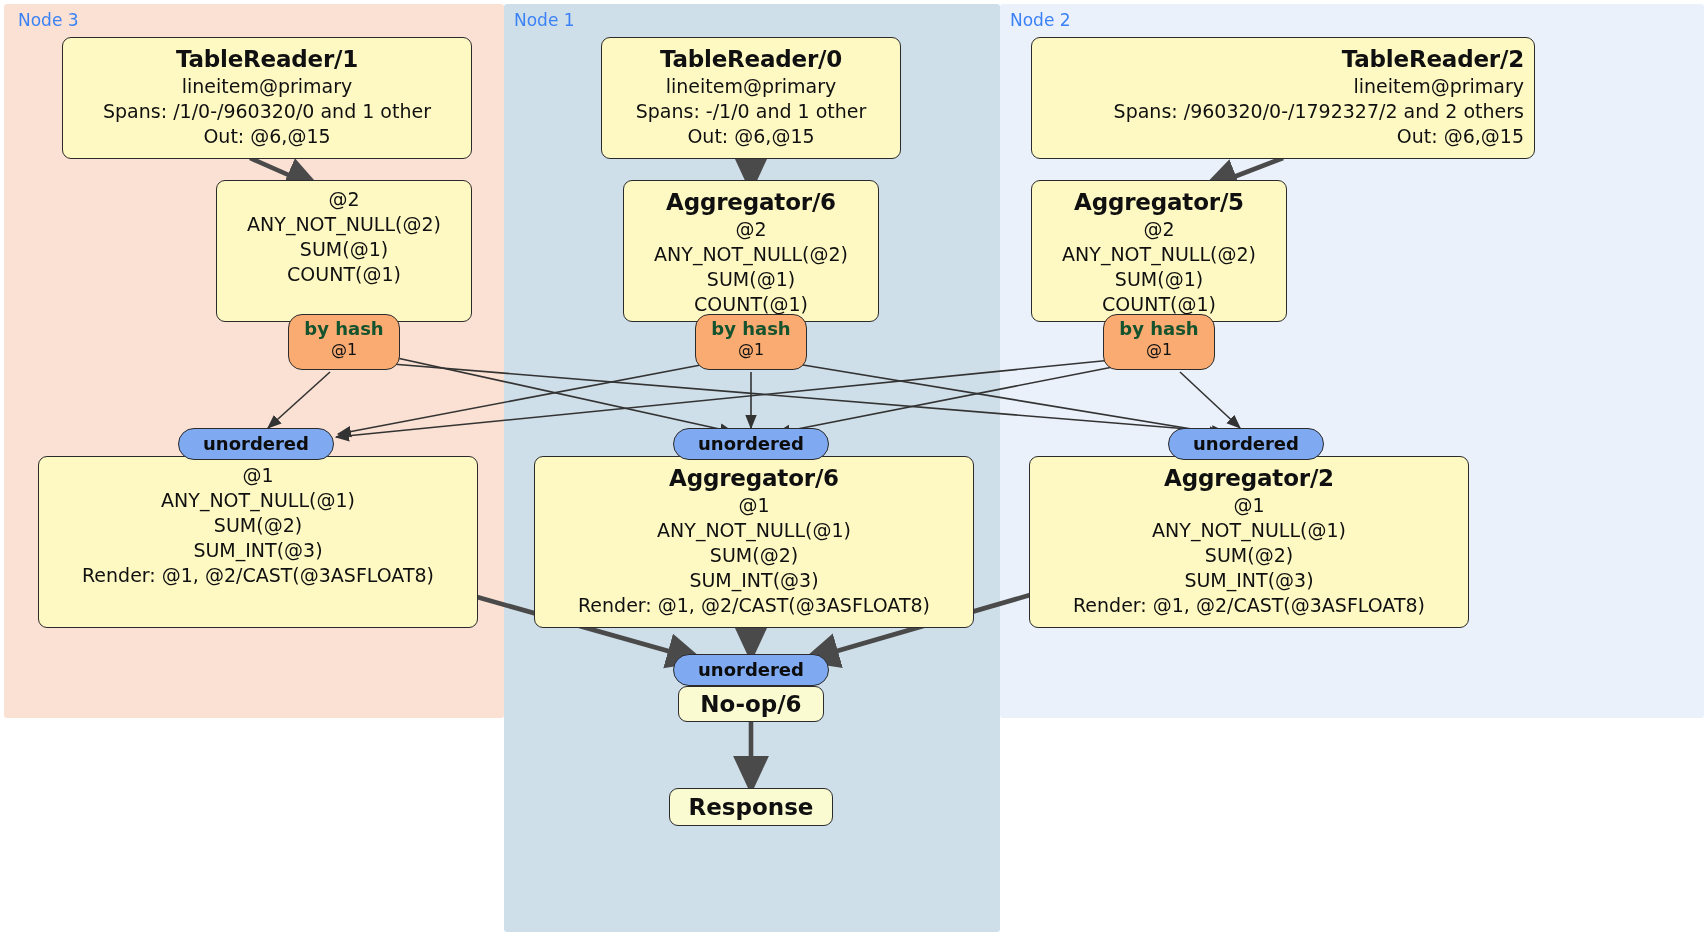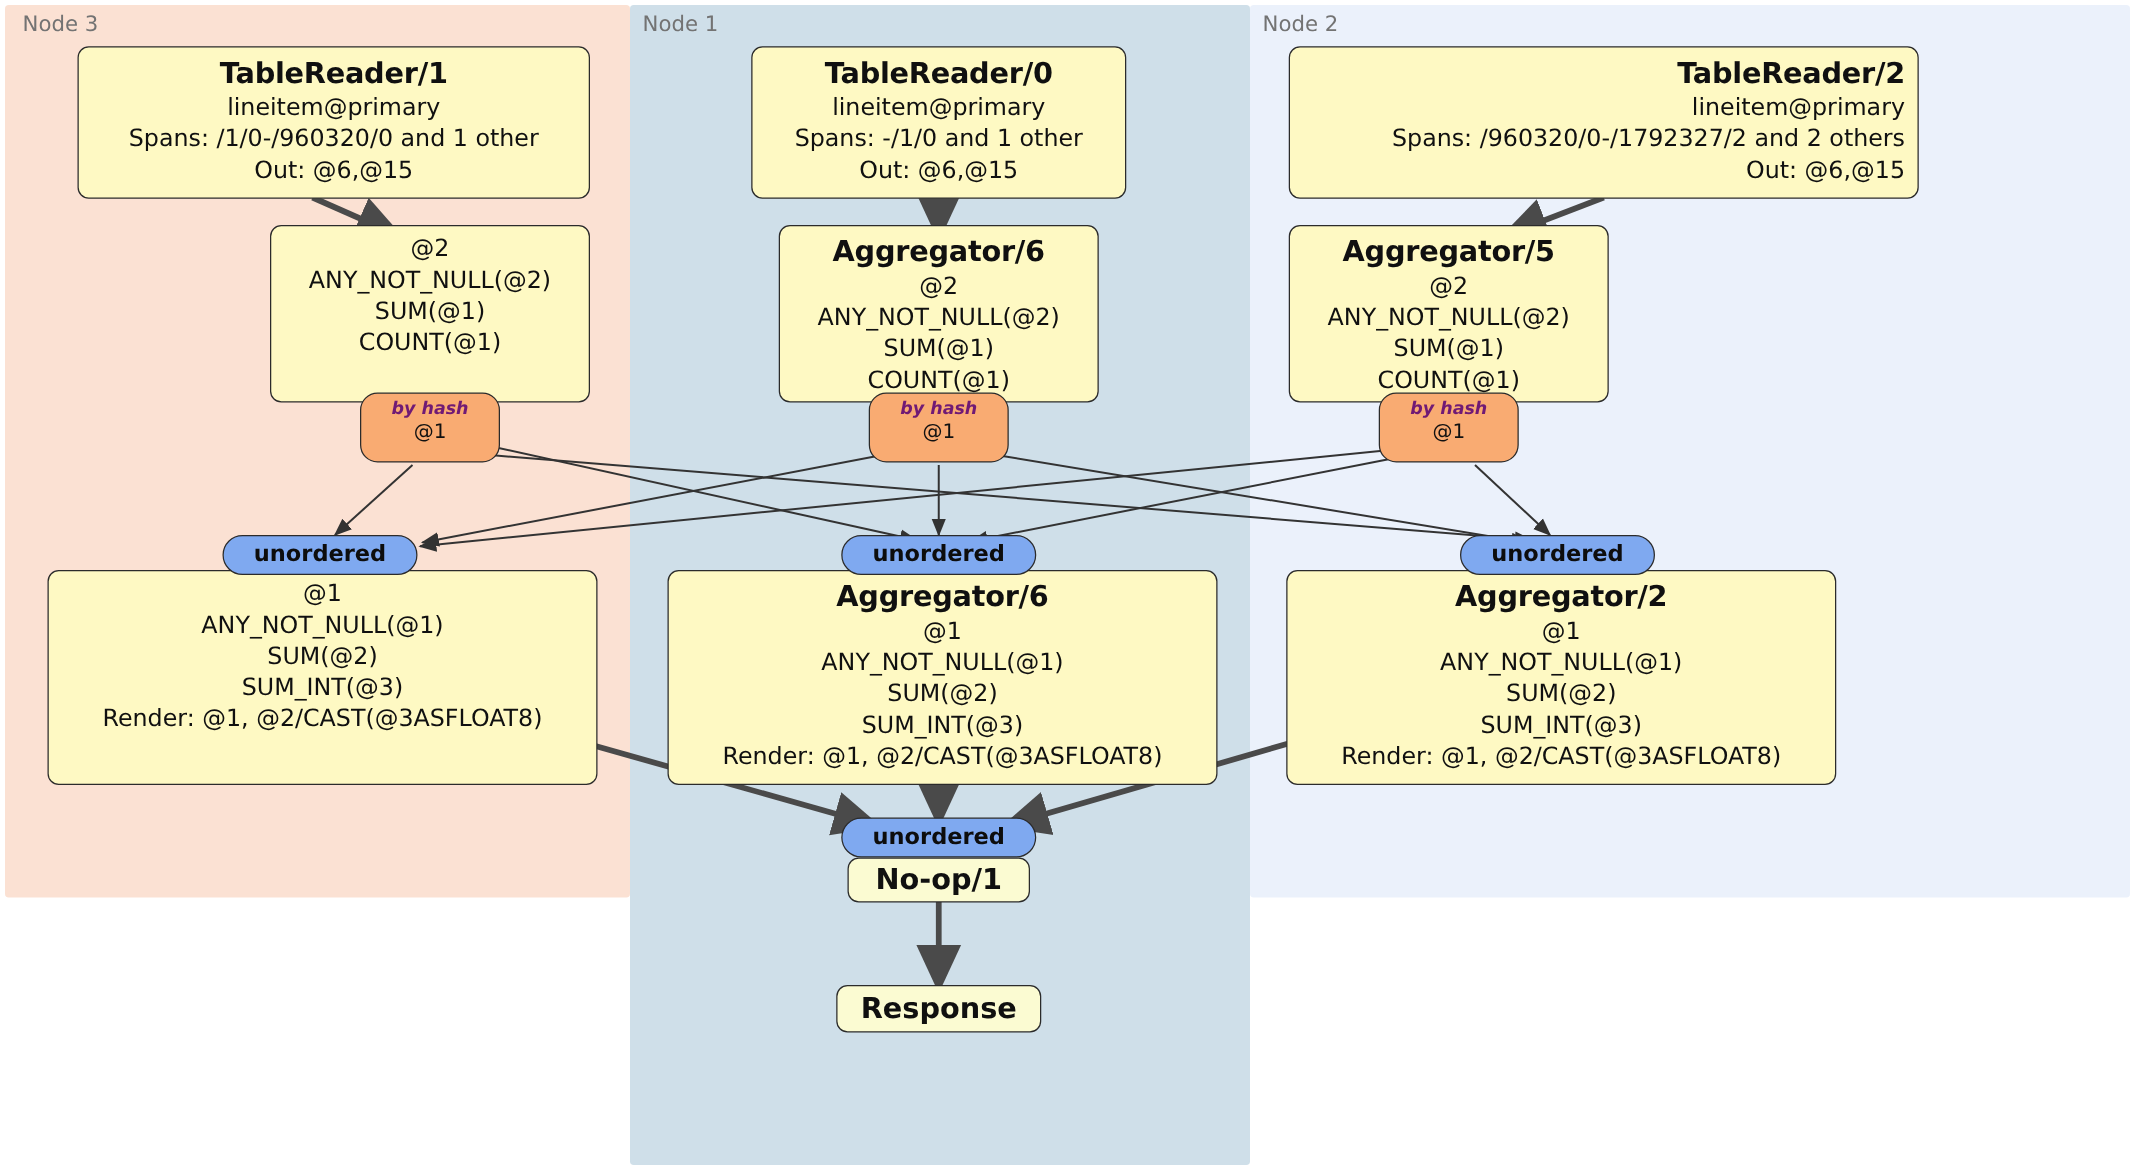--- a/index.html
+++ b/index.html
@@ -26,21 +26,21 @@
     height: 940px;
     pointer-events: none;
   }
   .node-panel {
     position: absolute;
     border-radius: 3px;
   }
   .node-label {
     position: absolute;
     font-size: 17px;
-    color: #737373;
+    color: #3b82f6;
     font-family: "DejaVu Sans", "Liberation Sans", sans-serif;
   }
   .proc-box {
     position: absolute;
     background: #fef9c3;
     border: 1.6px solid #2b2b2b;
     border-radius: 9px;
     box-sizing: border-box;
     text-align: center;
     padding: 6px 10px 7px 10px;
@@ -69,24 +69,23 @@
     z-index: 8;
     line-height: 1.15;
   }
   .pill-hash {
     background: #f9ab72;
     border-radius: 14px;
     padding-top: 4px;
   }
   .pill-hash .pl-main {
     font-weight: bold;
-    font-size: 14px;
-    display: block;
-    color: #701a75;
-    font-style: italic;
+    font-size: 18px;
+    display: block;
+    color: #14532d;
   }
   .pill-hash .pl-sub {
     font-size: 16px;
     display: block;
     color: #111;
     margin-top: 1px;
   }
   .pill-unordered {
     background: #7fa9f0;
     border-radius: 16px;
@@ -251,20 +250,20 @@
     <span class="proc-line">SUM(@2)</span>
     <span class="proc-line">SUM_INT(@3)</span>
     <span class="proc-line">Render: @1, @2/CAST(@3ASFLOAT8)</span>
   </div>
 
   <div class="pill pill-unordered" style="left:673px; top:654px; width:156px; height:32px; padding-top:5px;">
     <span class="pl-main">unordered</span>
   </div>
 
   <div class="box-noop" style="left:678px; top:686px; width:146px; height:36px; padding-top:4px;">
-    <span>No-op/1</span>
+    <span>No-op/6</span>
   </div>
 
   <div class="box-response" style="left:669px; top:788px; width:164px; height:38px; padding-top:5px;">
     <span>Response</span>
   </div>
 
 </div>
 
 </body></html>

